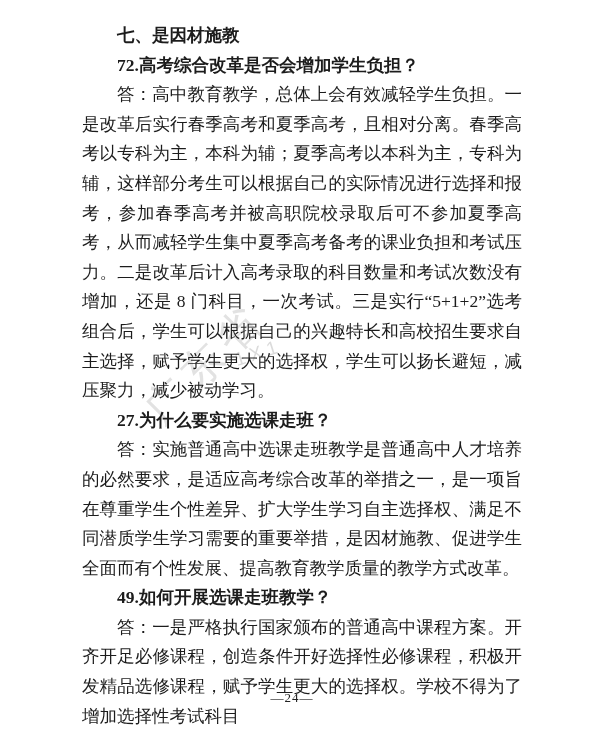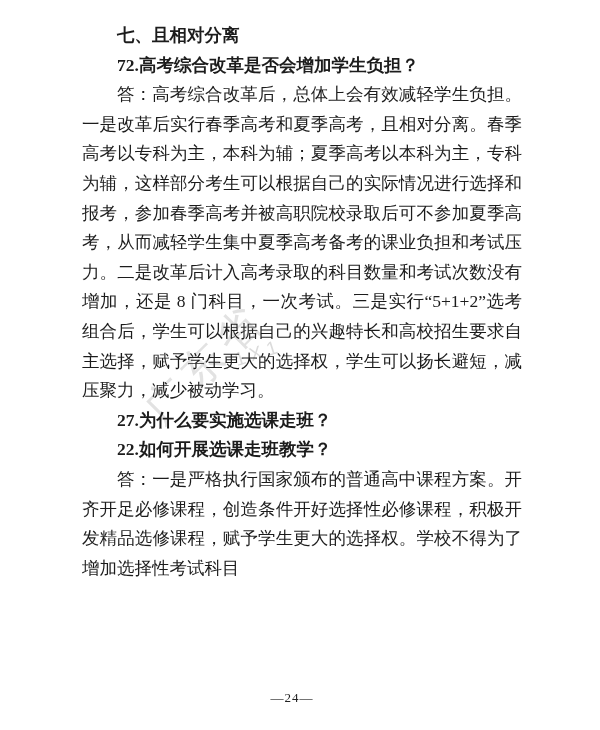--- a/index.html
+++ b/index.html
@@ -85,30 +85,31 @@
 
 <div class="page">
 
   <div class="watermark">
     <span class="wm1">广东省</span>
     <span class="wm2">1X1</span>
   </div>
 
   <div class="content">
 
-    <p class="q">七、且相对分离</p>
+    <p class="q">七、是因材施教</p>
 
     <p class="q">72.高考综合改革是否会增加学生负担？</p>
 
-    <p><span>答：高考综合改革后，总体上会有效减轻学生负担。</span><b>一是</b><span>改革后实行春季高考和夏季高考，且相对分离。春季高考以专科为主，本科为辅；夏季高考以本科为主，专科为辅，这样部分考生可以根据自己的实际情况进行选择和报考，参加春季高考并被高职院校录取后可不参加夏季高考，从而减轻学生集中夏季高考备考的课业负担和考试压力。</span><b>二是</b><span>改革后计入高考录取的科目数量和考试次数没有增加，还是 8 门科目，一次考试。</span><b>三是</b><span>实行“5+1+2”选考组合后，学生可以根据自己的兴趣特长和高校招生要求自主选择，赋予学生更大的选择权，学生可以扬长避短，减压聚力，减少被动学习。</span></p>
+    <p><span>答：高中教育教学，总体上会有效减轻学生负担。</span><b>一是</b><span>改革后实行春季高考和夏季高考，且相对分离。春季高考以专科为主，本科为辅；夏季高考以本科为主，专科为辅，这样部分考生可以根据自己的实际情况进行选择和报考，参加春季高考并被高职院校录取后可不参加夏季高考，从而减轻学生集中夏季高考备考的课业负担和考试压力。</span><b>二是</b><span>改革后计入高考录取的科目数量和考试次数没有增加，还是 8 门科目，一次考试。</span><b>三是</b><span>实行“5+1+2”选考组合后，学生可以根据自己的兴趣特长和高校招生要求自主选择，赋予学生更大的选择权，学生可以扬长避短，减压聚力，减少被动学习。</span></p>
 
     <p class="q">27.为什么要实施选课走班？</p>
 
+    <p><span>答：实施普通高中选课走班教学是普通高中人才培养的必然要求，是适应高考综合改革的举措之一，是一项旨在尊重学生个性差异、扩大学生学习自主选择权、满足不同潜质学生学习需要的重要举措，是因材施教、促进学生全面而有个性发展、提高教育教学质量的教学方式改革。</span></p>
 
-    <p class="q">22.如何开展选课走班教学？</p>
+    <p class="q">49.如何开展选课走班教学？</p>
 
     <p><span>答：</span><b>一是</b><span>严格执行国家颁布的普通高中课程方案。开齐开足必修课程，创造条件开好选择性必修课程，积极开发精品选修课程，赋予学生更大的选择权。学校不得为了增加选择性考试科目</span></p>
 
   </div>
 
   <div class="pagenum">—24—</div>
 
 </div>
 
 </body></html>

